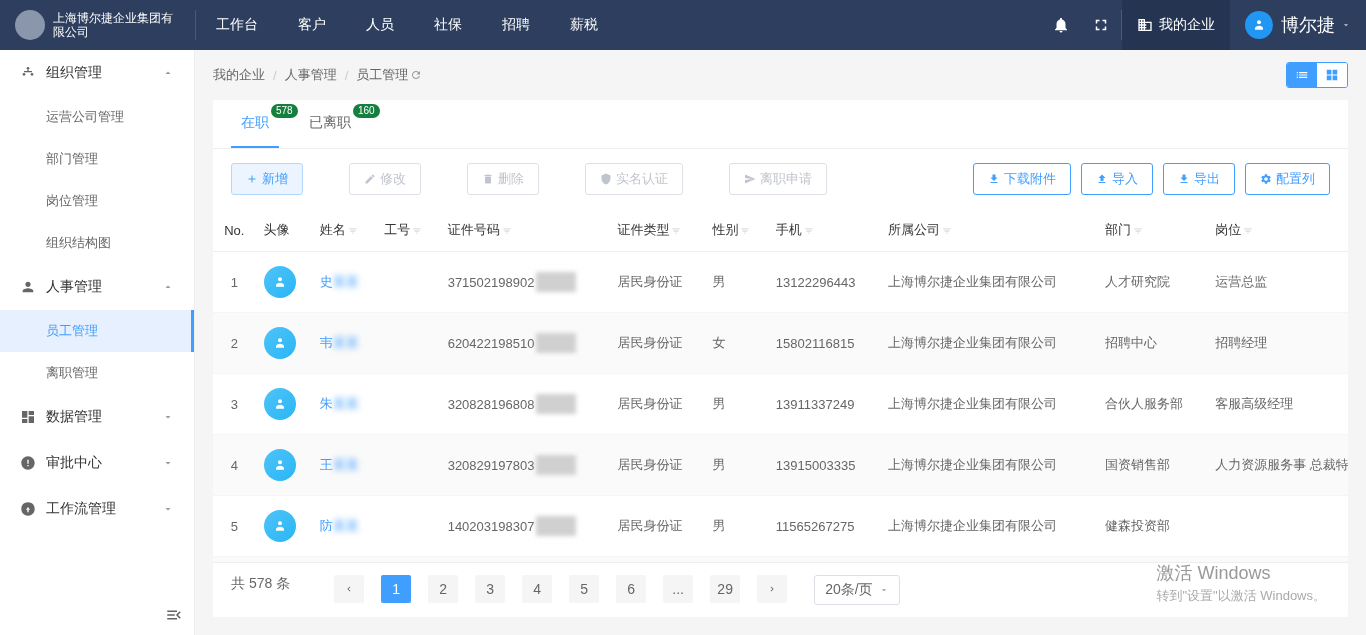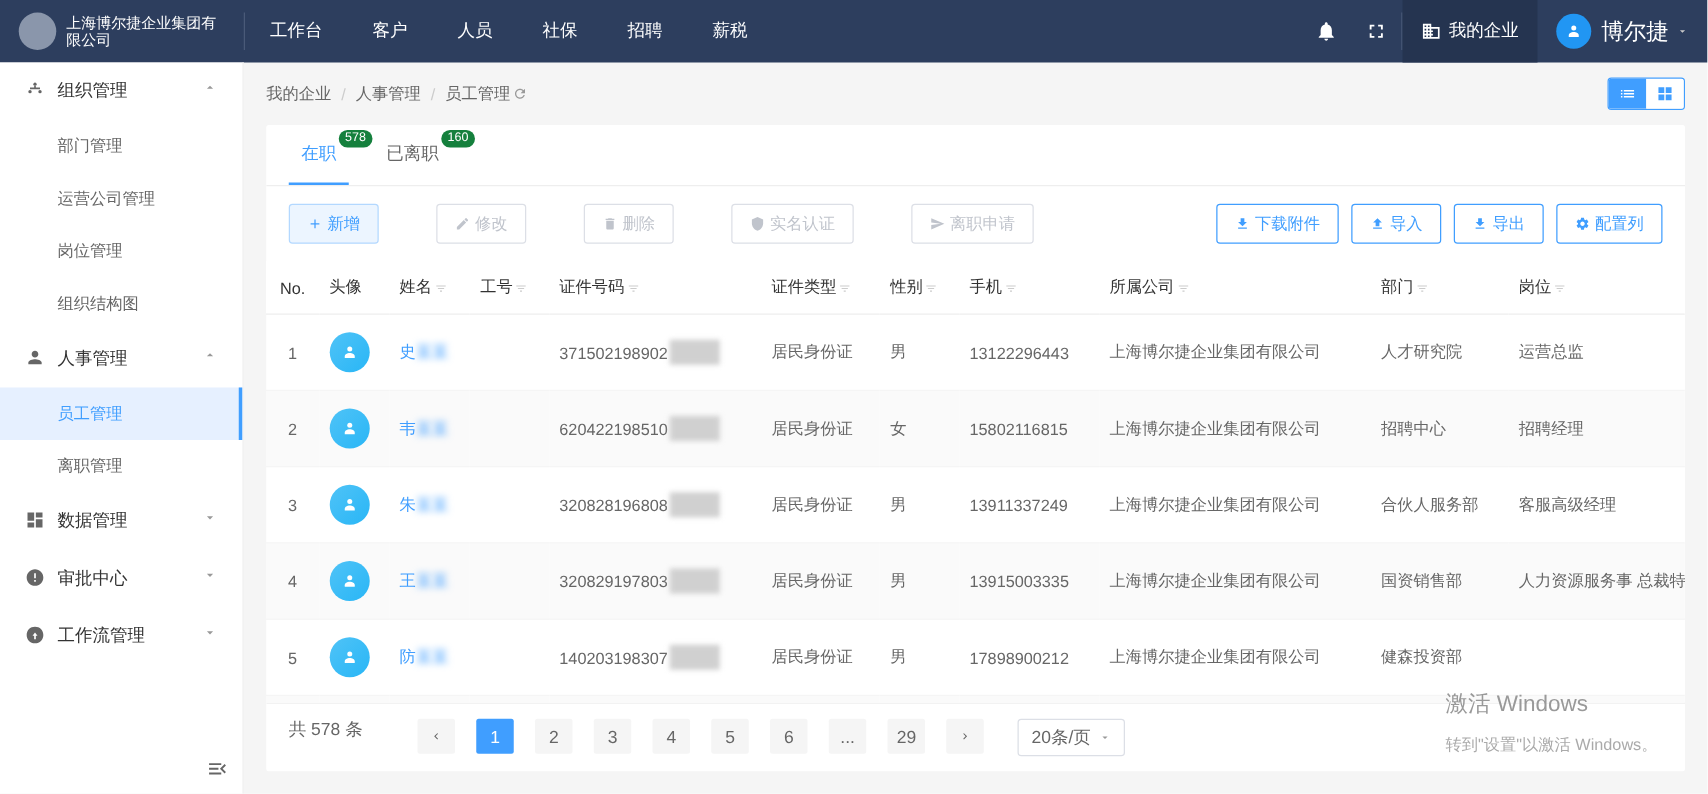--- a/index.html
+++ b/index.html
@@ -17,21 +17,21 @@
     .header-icon svg { width: 18px; height: 18px; fill: #fff; }
     .my-company { display: flex; align-items: center; padding: 0 15px; background: #253450; height: 50px; cursor: pointer; font-size: 14px; }
     .my-company svg { width: 16px; height: 16px; fill: #fff; margin-right: 6px; }
     .user-section { display: flex; align-items: center; padding: 0 15px; cursor: pointer; font-size: 18px; }
     .user-avatar { width: 28px; height: 28px; background: #2196f3; border-radius: 50%; margin-right: 8px; display: flex; align-items: center; justify-content: center; }
     .user-avatar svg { width: 16px; height: 16px; fill: #fff; }
     .chevron-down { width: 10px; height: 10px; fill: #ccc; margin-left: 6px; }
     
     .main-container { display: flex; height: 585px; }
     .sidebar { width: 195px; background: #fff; border-right: 1px solid #eee; overflow-y: auto; position: relative; }
-    .sidebar-group-header { display: flex; padding: 14px 20px; font-size: 14px; color: #333; cursor: pointer; }
+    .sidebar-group-header { display: flex; align-items: center; padding: 14px 20px; font-size: 14px; color: #333; cursor: pointer; }
     .sidebar-group-header svg.group-icon { width: 16px; height: 16px; margin-right: 10px; fill: #666; }
     .sidebar-group-header .label { flex: 1; }
     .sidebar-group-header .chevron { width: 12px; height: 12px; fill: #999; }
     .sidebar-item { padding: 12px 20px 12px 46px; font-size: 13px; color: #666; cursor: pointer; }
     .sidebar-item.active { background: #e6f0ff; color: #409eff; border-right: 3px solid #409eff; }
     .sidebar-collapse { position: absolute; bottom: 0; right: 0; width: 40px; height: 40px; display: flex; align-items: center; justify-content: center; cursor: pointer; }
     .sidebar-collapse svg { width: 18px; height: 18px; fill: #666; }
     
     .content { flex: 1; display: flex; flex-direction: column; overflow: hidden; }
     .breadcrumb { padding: 12px 18px; font-size: 13px; color: #999; display: flex; align-items: center; }
@@ -73,21 +73,21 @@
     .id-cell .blur-block { width: 40px; height: 20px; background: #d0d0d0; filter: blur(2px); margin-left: 2px; display: inline-block; }
     .post-cell { white-space: normal; max-width: 120px; line-height: 18px; }
     
     .pagination { display: flex; align-items: flex-start; padding: 12px 18px; border-top: 1px solid #eee; font-size: 14px; color: #666; gap: 17px; }
     .page-btn { min-width: 30px; height: 28px; display: flex; align-items: center; justify-content: center; background: #f5f5f5; border-radius: 2px; cursor: pointer; color: #666; }
     .page-btn.active { background: #409eff; color: #fff; }
     .page-btn svg { width: 10px; height: 10px; fill: #666; }
     .page-size { margin-left: 10px; padding: 5px 10px; border: 1px solid #dcdfe6; border-radius: 3px; cursor: pointer; display: flex; align-items: center; gap: 6px; }
     
     .watermark { position: absolute; right: 40px; bottom: 30px; color: #aaa; font-size: 13px; pointer-events: none; }
-    .watermark .title { font-size: 18px; color: #999; margin-bottom: 12px; }
+    .watermark .title { font-size: 18px; color: #999; margin-bottom: 2px; }
   </style>
 </head>
 <body>
 
 <div class="header">
   <div class="company-section">
     <div class="company-avatar"></div>
     <div class="company-name">上海博尔捷企业集团有限公司</div>
   </div>
   <div class="divider"></div>
@@ -140,22 +140,22 @@
           <circle cx="12" cy="5" r="2"></circle>
           <circle cx="6" cy="14" r="2"></circle>
           <circle cx="18" cy="14" r="2"></circle>
           <path d="M12 7v3m0 0H6m6 0h6" stroke="#666" stroke-width="2" fill="none"></path>
         </svg>
       <span class="label">组织管理</span>
       <svg class="chevron" viewBox="0 0 24 24">
           <path d="M7 14l5-5 5 5z"></path>
         </svg>
     </div>
+    <div class="sidebar-item">运营公司管理</div>
     <div class="sidebar-item">部门管理</div>
-    <div class="sidebar-item">运营公司管理</div>
     <div class="sidebar-item">岗位管理</div>
     <div class="sidebar-item">组织结构图</div>
 
     <div class="sidebar-group-header">
       <svg class="group-icon" viewBox="0 0 24 24">
           <path d="M12 12c2.21 0 4-1.79 4-4s-1.79-4-4-4-4 1.79-4 4 1.79 4 4 4zm0 2c-2.67 0-8 1.34-8 4v2h16v-2c0-2.66-5.33-4-8-4z"></path>
         </svg>
       <span class="label">人事管理</span>
       <svg class="chevron" viewBox="0 0 24 24">
           <path d="M7 14l5-5 5 5z"></path>
@@ -428,21 +428,21 @@
                     </svg>
                   </div>
                 </td>
     <td><span class="name-link">防<span class="blur">某某</span></span></td>
     <td></td>
     <td>
                   <span class="id-cell">140203198307<span class="blur-block"></span></span>
                 </td>
     <td>居民身份证</td>
     <td>男</td>
-    <td>17898900212</td>
+    <td>11565267275</td>
     <td>上海博尔捷企业集团有限公司</td>
     <td>健森投资部</td>
     <td class="post-cell"></td>
   </tr>
               <tr>
     <td class="center">6</td>
     <td></td>
     <td></td>
     <td></td>
     <td></td>

